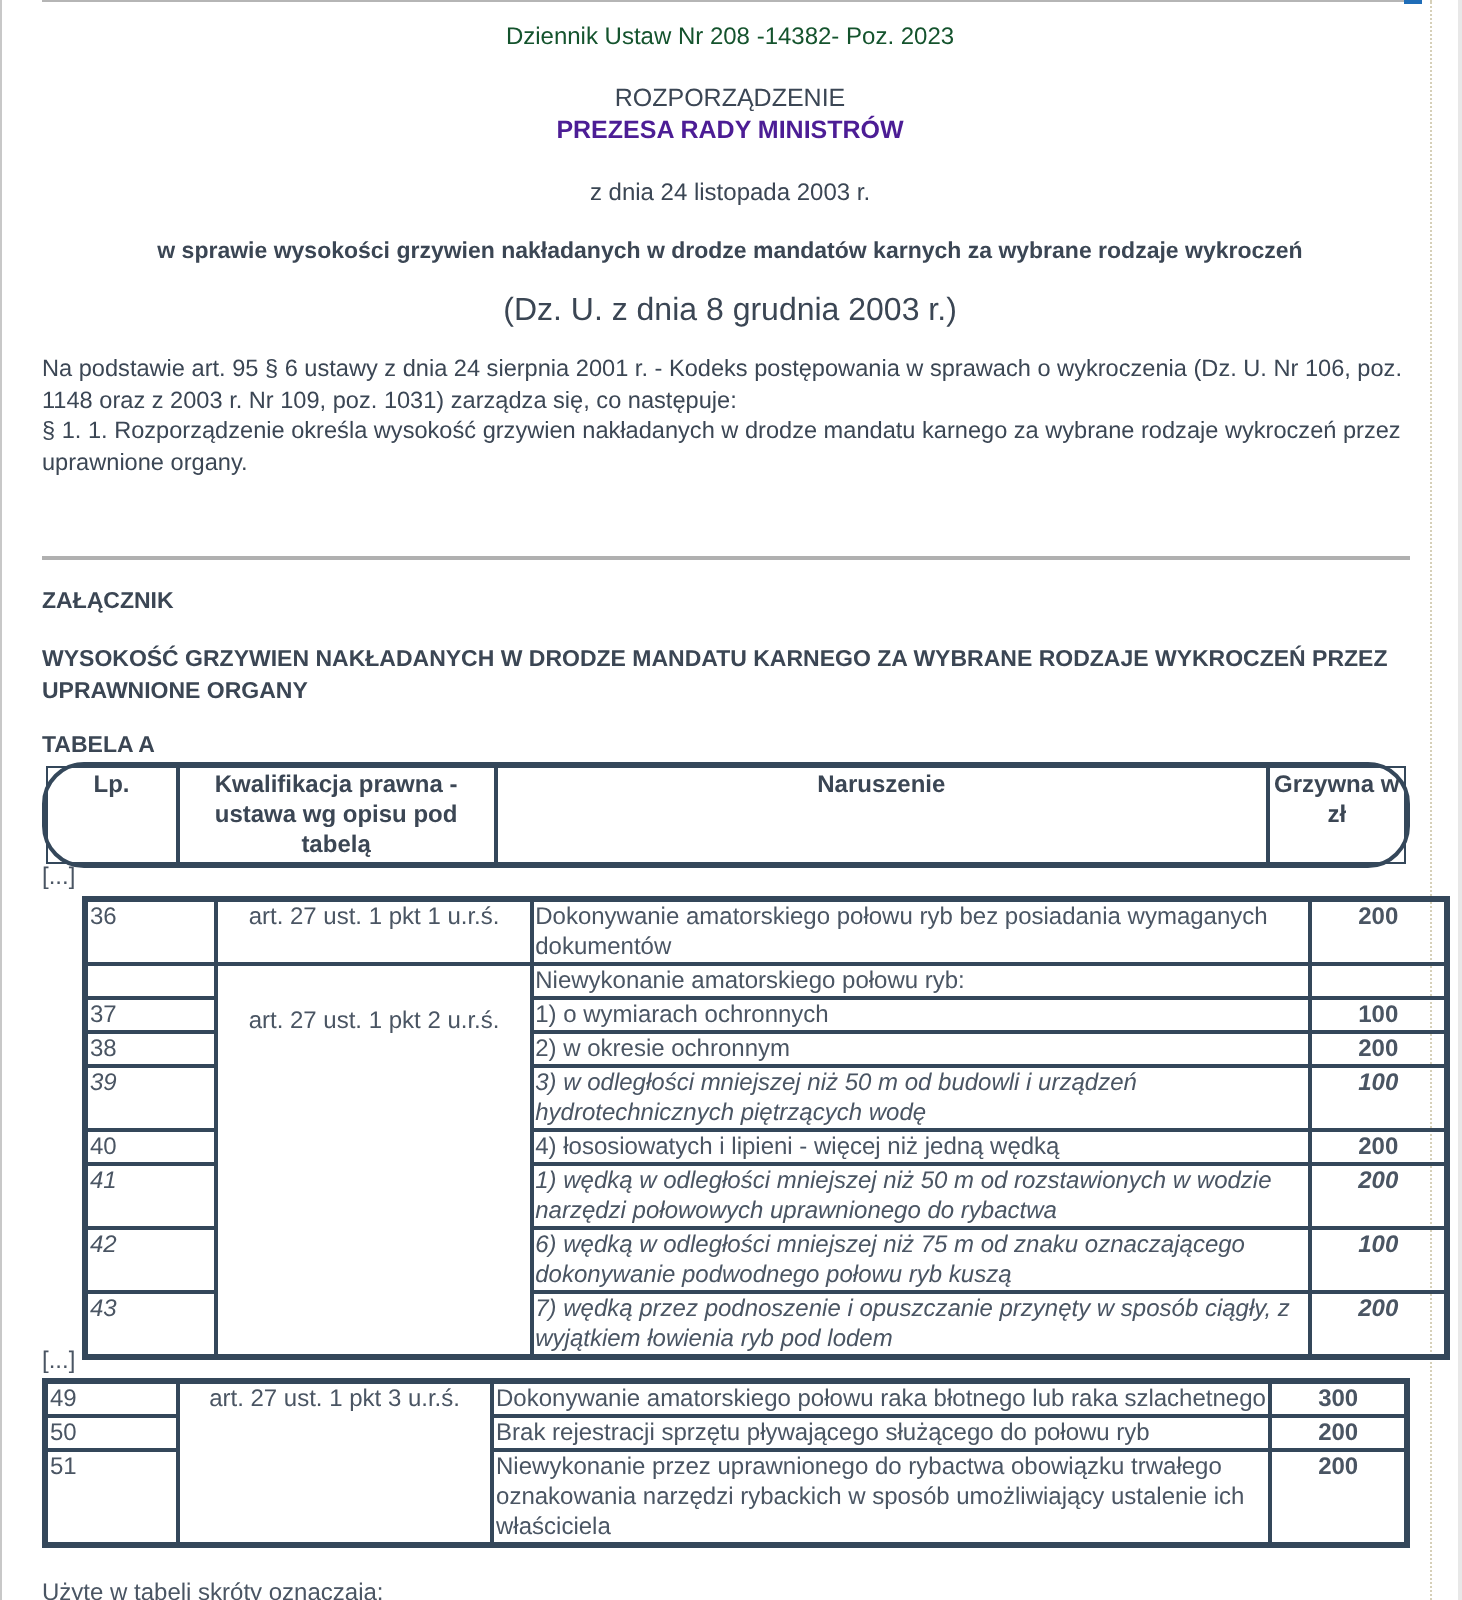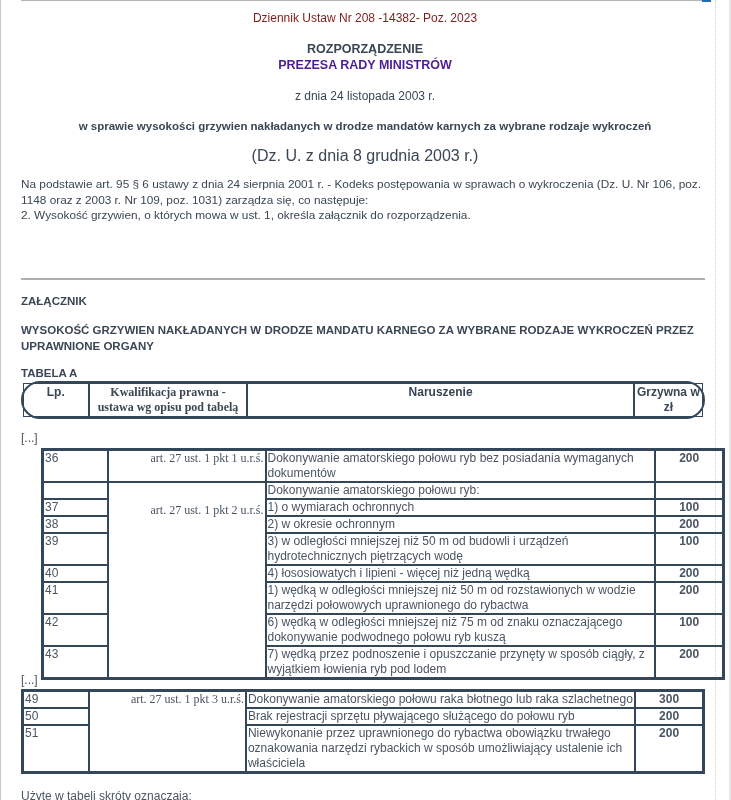--- a/index.html
+++ b/index.html
@@ -27,22 +27,22 @@
     }
     .scroll-hint {
       position: absolute; left: 729px; top: 0; width: 2px; height: 800px;
       background: #e8e8e8;
     }
     .doc {
       position: absolute; left: 21px; top: 0; width: 688px;
       font-size: 12px; line-height: 15px;
     }
     .center { text-align: center; }
-    .journal { position: absolute; top: 11px; left: 0; width: 688px; font-size: 12px; color: #7f1d1d; }
-    .title1 { position: absolute; top: 42px; left: 0; width: 688px; font-weight: bold; font-size: 12.5px; color: #3b4654; }
+    .journal { position: absolute; top: 11px; left: 0; width: 688px; font-size: 12px; color: #14532d; }
+    .title1 { position: absolute; top: 42px; left: 0; width: 688px; font-weight: normal; font-size: 12.5px; color: #3b4654; }
     .title2 { position: absolute; top: 58px; left: 0; width: 688px; font-weight: bold; font-size: 12.5px; color: #4c1d95; }
     .date { position: absolute; top: 89px; left: 0; width: 688px; font-size: 12px; }
     .subject { position: absolute; top: 119px; left: 0; width: 688px; font-weight: bold; font-size: 11.5px; }
     .dzu { position: absolute; top: 148px; left: 0; width: 688px; font-size: 16px; }
     .intro { position: absolute; top: 177px; left: 0; width: 688px; font-size: 11.8px; line-height: 15.5px; }
     .intro p { margin: 0; }
     sup { font-size: 8px; line-height: 0; vertical-align: super; }
     .hr {
       position: absolute; top: 278px; left: 0; width: 684px; height: 2px;
       background: #b0b0b0;
@@ -58,37 +58,37 @@
       font-size: 12px; line-height: 15px;
     }
     table.fines td, table.fines th {
       border: 1px solid #34475a;
       padding: 0 1px;
       vertical-align: top;
       color: #4a5563;
     }
     table.fines th { font-weight: bold; text-align: center; color: #3b4654; padding: 1px 2px; }
     .col-lp { width: 68px; }
-    .col-kw { width: 164px; font-family: Liberation Serif, serif; }
+    .col-kw { width: 164px; }
     .col-nar { width: 405px; }
     .col-fine { width: 70px; }
     td.fine { text-align: center; font-weight: bold; color: #3b4654; }
-    td.kw { text-align: right; }
+    td.kw { text-align: center; }
     .head-table { top: 381px; border-radius: 21px; }
     .t1 { top: 448px; margin-left: 20px; }
     .t2 { top: 689px; }
     .ellipsis { position: absolute; left: 0; font-size: 12px; color: #4a5563; }
     .e1 { top: 431px; }
     .e2 { top: 673px; }
     .footnote-label { position: absolute; left: 0; top: 789px; font-size: 12px; color: #4a5563; }
 
     table.fines tr.r36 td { height: 31px; }
     table.fines tr.r-sub td { height: 17px; }
     table.fines tr.r-one td { height: 17px; }
-    table.fines tr.r-two td { height: 24px; }
+    table.fines tr.r-two td { height: 24px; font-style: italic; }
     table.fines tr.r-three td { height: 47px; }
   </style>
 </head>
 <body>
 
 <div class="frame"></div>
 <div class="top-rule"></div>
 <div class="top-accent"></div>
 <div class="dotted-edge"></div>
 <div class="scroll-hint"></div>
@@ -96,21 +96,21 @@
 <div class="doc">
   <div class="journal center">Dziennik Ustaw Nr 208 -14382- Poz. 2023</div>
   <div class="title1 center">ROZPORZĄDZENIE</div>
   <div class="title2 center">PREZESA RADY MINISTRÓW</div>
   <div class="date center">z dnia 24 listopada 2003 r.</div>
   <div class="subject center">w sprawie wysokości grzywien nakładanych w drodze mandatów karnych za wybrane rodzaje wykroczeń</div>
   <div class="dzu center">(Dz. U. z dnia 8 grudnia 2003 r.)</div>
 
   <div class="intro">
     <p>Na podstawie art. 95 § 6 ustawy z dnia 24 sierpnia 2001 r. - Kodeks postępowania w sprawach o wykroczenia (Dz. U. Nr 106, poz. 1148 oraz z 2003 r. Nr 109, poz. 1031) zarządza się, co następuje:</p>
-    <p>2. Wysokość grzywien, o których mowa w ust. 1, określa załącznik do rozporządzenia.</p>
+    <p>§ 1. 1. Rozporządzenie określa wysokość grzywien nakładanych w drodze mandatu karnego za wybrane rodzaje wykroczeń przez uprawnione organy.</p>
   </div>
 
   <div class="hr"></div>
 
   <div class="annex">ZAŁĄCZNIK</div>
   <div class="annex-title">WYSOKOŚĆ GRZYWIEN NAKŁADANYCH W DRODZE MANDATU KARNEGO ZA WYBRANE RODZAJE WYKROCZEŃ PRZEZ UPRAWNIONE ORGANY</div>
   <div class="table-label">TABELA A</div>
 
   <table class="fines head-table">
     <tbody>
@@ -129,21 +129,21 @@
     <tbody>
         <tr class="r36">
       <td class="col-lp">36</td>
       <td class="col-kw kw">art. 27 ust. 1 pkt 1 u.r.ś.</td>
       <td class="col-nar">Dokonywanie amatorskiego połowu ryb bez posiadania wymaganych dokumentów</td>
       <td class="col-fine fine">200</td>
     </tr>
     <tr class="r-sub">
       <td class="col-lp"></td>
       <td class="col-kw kw" rowspan="8" style="vertical-align: middle; padding-bottom: 140px;">art. 27 ust. 1 pkt 2 u.r.ś.</td>
-      <td class="col-nar">Dokonywanie amatorskiego połowu ryb:</td>
+      <td class="col-nar">Niewykonanie amatorskiego połowu ryb:</td>
       <td class="col-fine fine"></td>
     </tr>
     <tr class="r-one">
       <td class="col-lp">37</td>
       <td class="col-nar">1) o wymiarach ochronnych</td>
       <td class="col-fine fine">100</td>
     </tr>
     <tr class="r-one">
       <td class="col-lp">38</td>
       <td class="col-nar">2) w okresie ochronnym</td>

